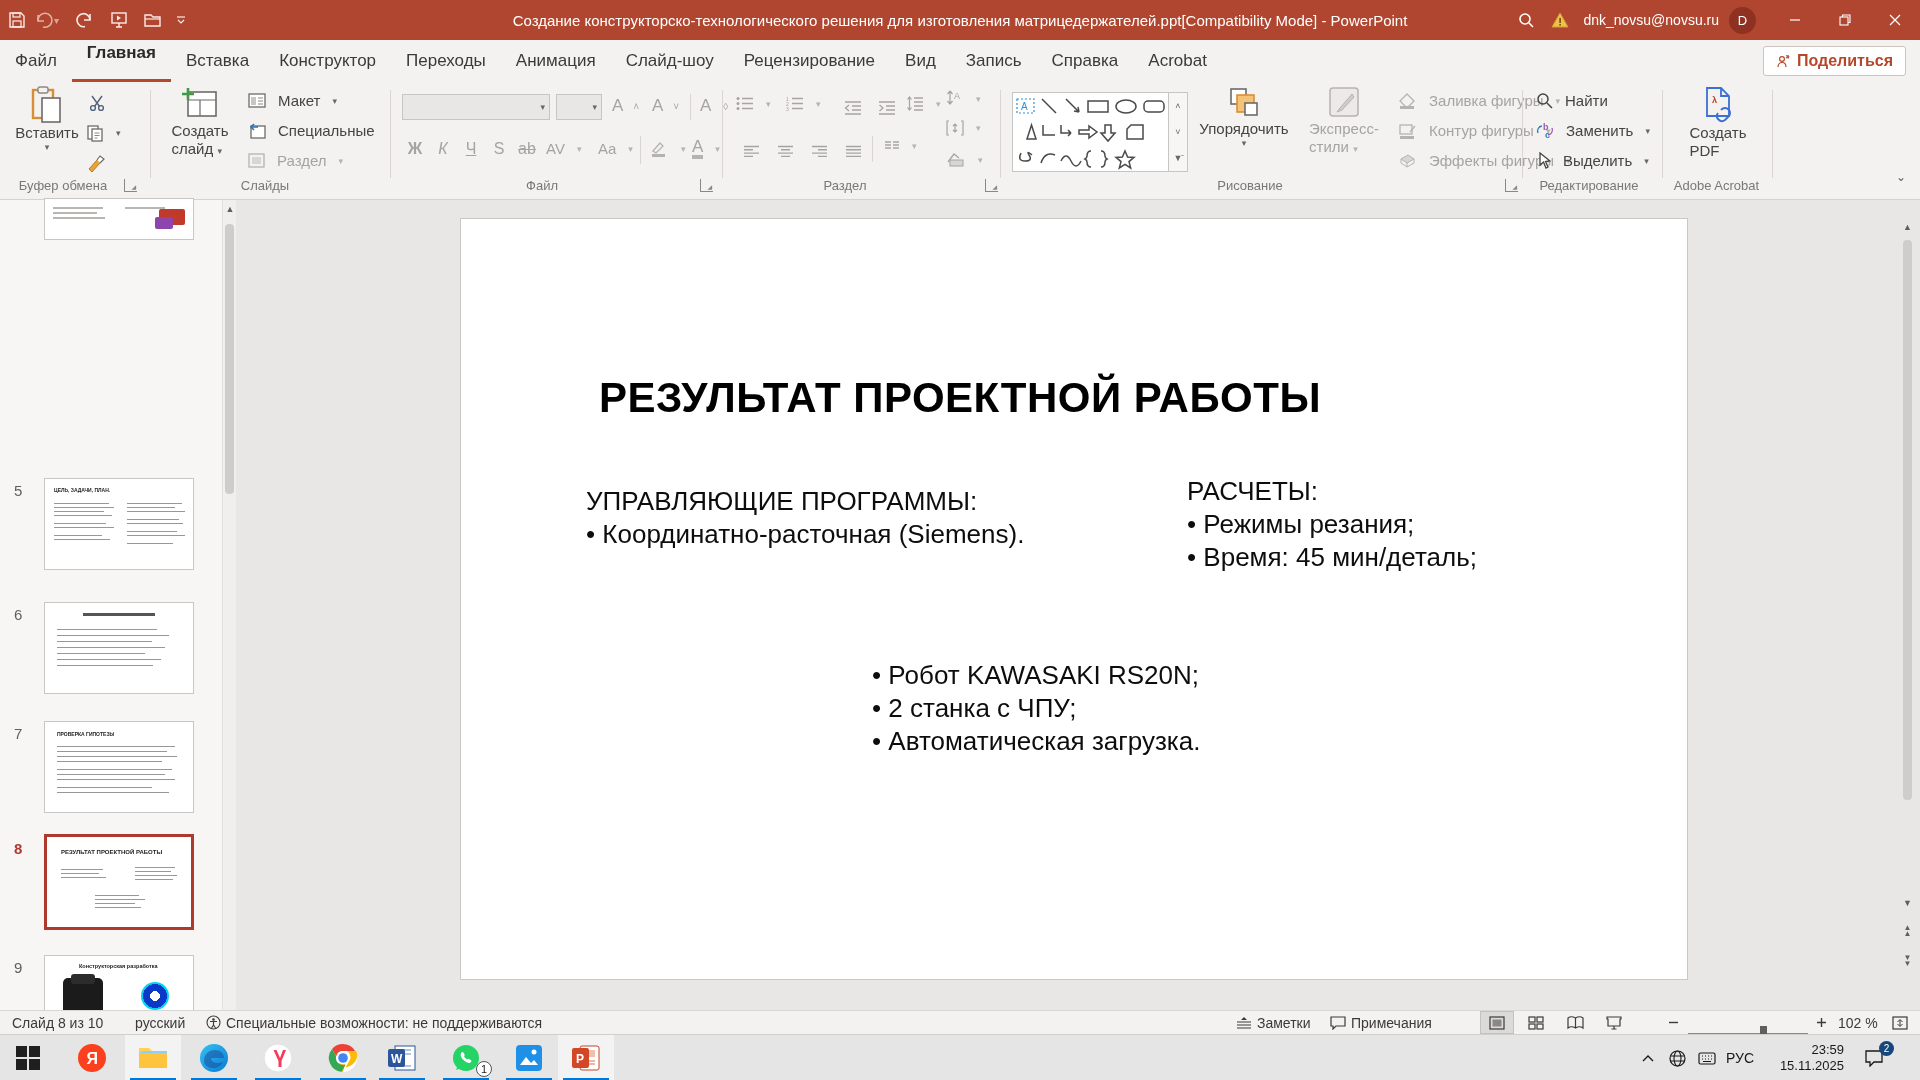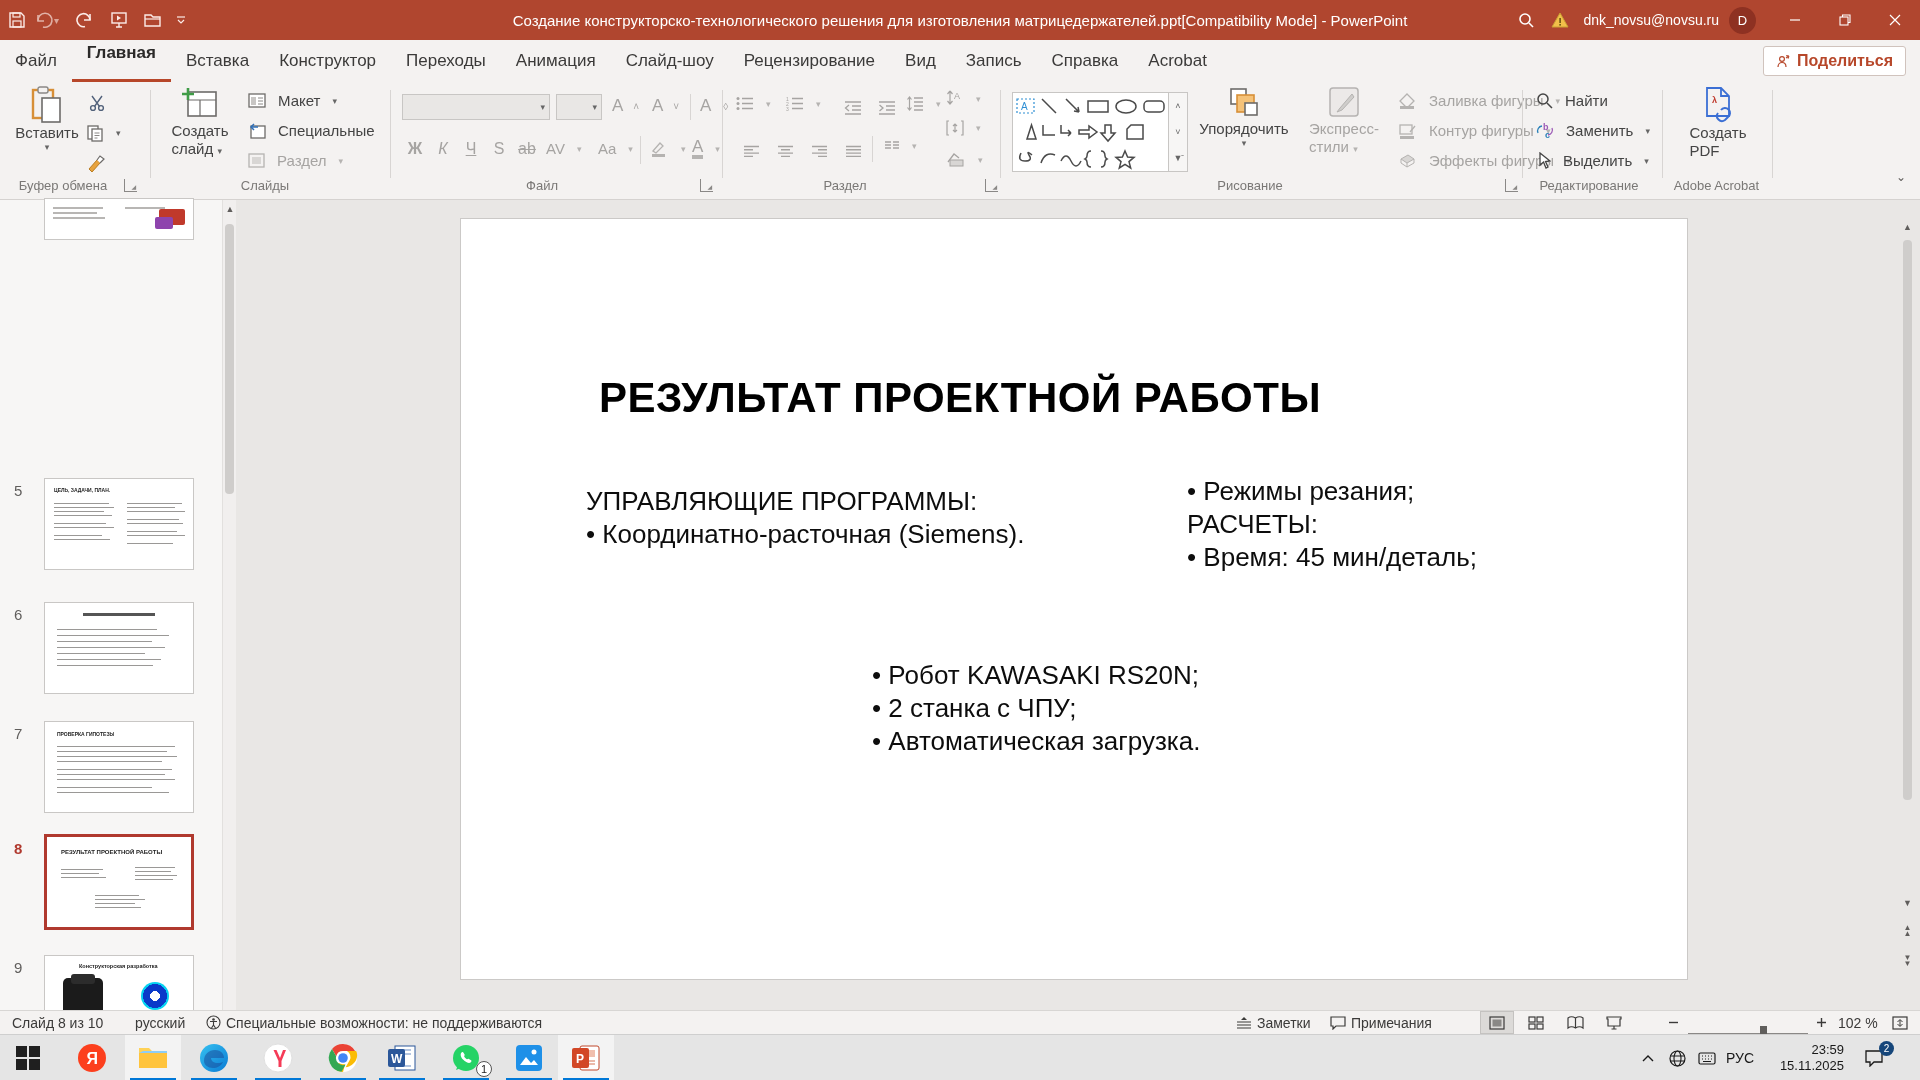--- a/index.html
+++ b/index.html
@@ -610,22 +610,22 @@
 
   <div id="canvas-slide">
     <div id="slide-title">РЕЗУЛЬТАТ ПРОЕКТНОЙ РАБОТЫ</div>
 
     <div class="sblock" style="left:125px; top:266px">
       <div>УПРАВЛЯЮЩИЕ ПРОГРАММЫ:</div>
       <div>• Координатно-расточная (Siemens).</div>
     </div>
 
     <div class="sblock" style="left:726px; top:256px">
+      <div>РАСЧЕТЫ:</div>
       <div>• Режимы резания;</div>
-      <div>РАСЧЕТЫ:</div>
       <div>• Время: 45 мин/деталь;</div>
     </div>
 
     <div class="sblock" style="left:411px; top:440px">
       <div>• Робот KAWASAKI RS20N;</div>
       <div>• 2 станка с ЧПУ;</div>
       <div>• Автоматическая загрузка.</div>
     </div>
   </div>
 

